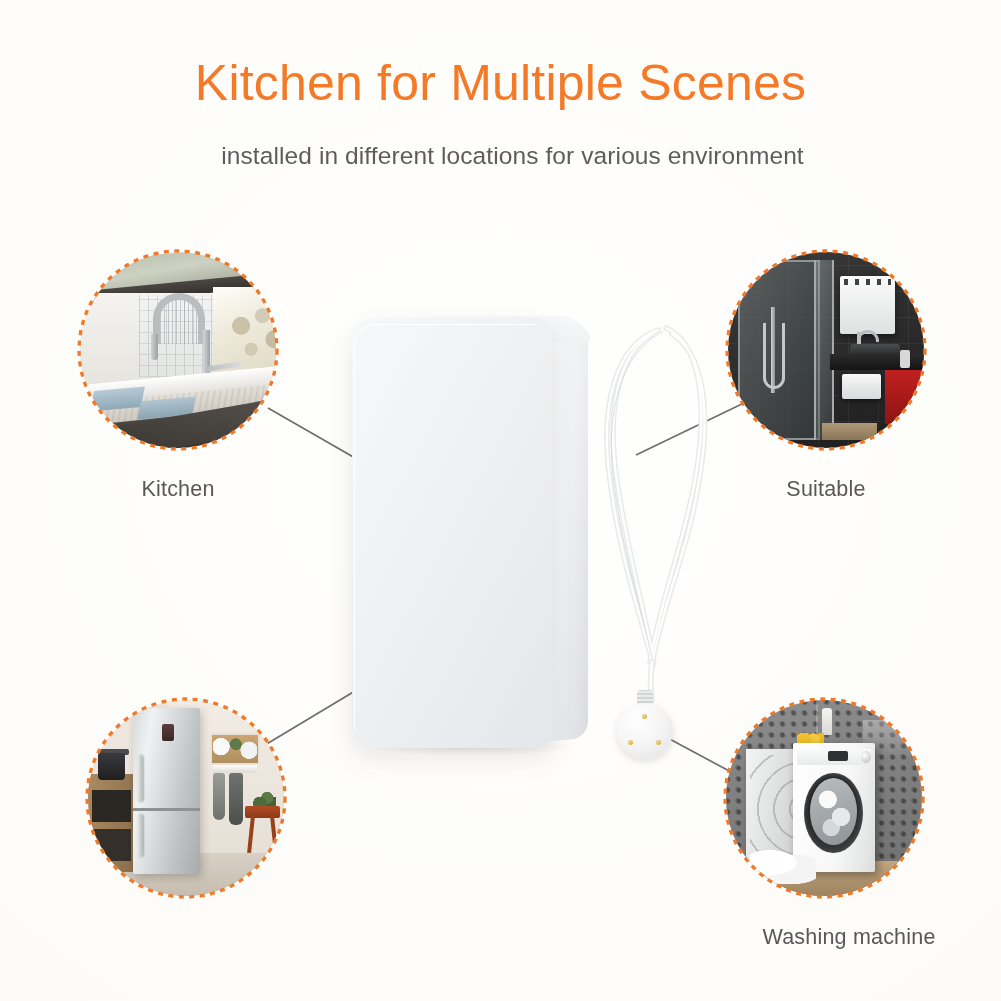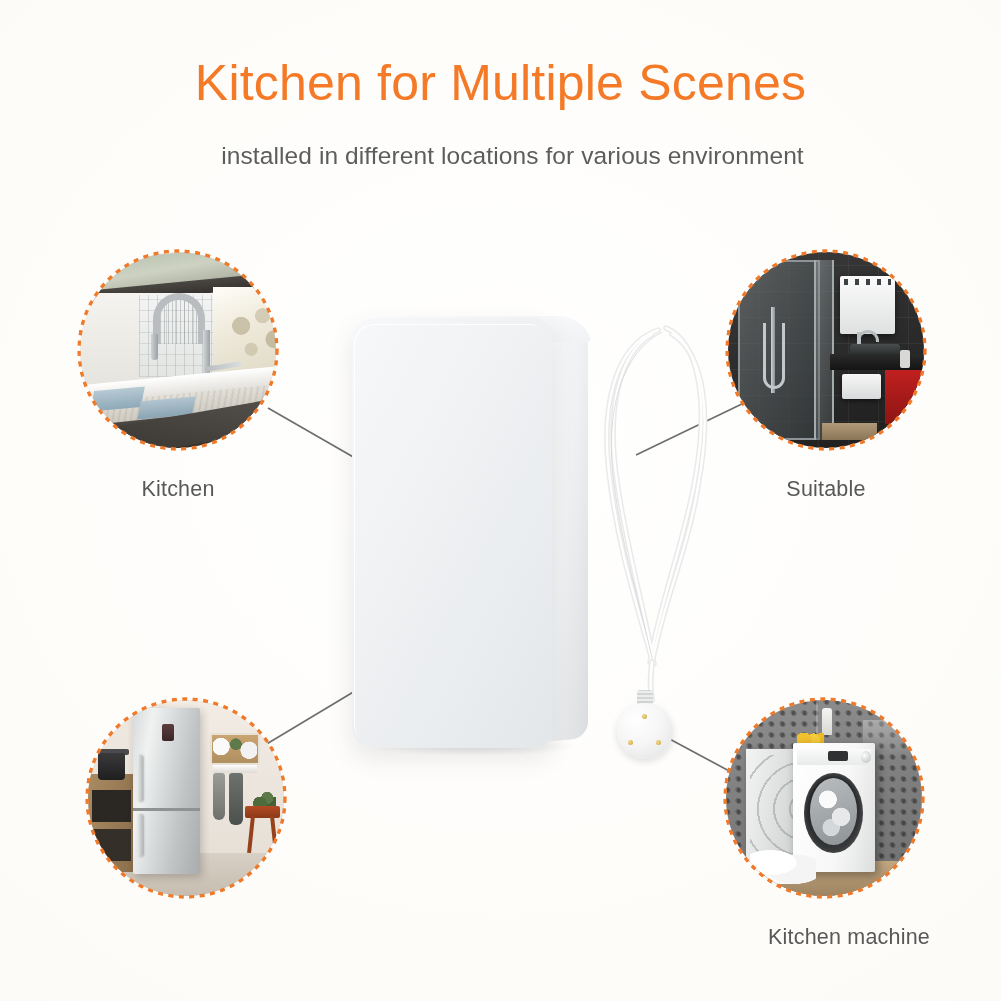--- a/index.html
+++ b/index.html
@@ -441,21 +441,21 @@
         <div class="w-ctrl-disp"></div>
         <div class="w-ctrl-knob"></div>
         <div class="w-door-o"></div>
         <div class="w-door-i"></div>
         <div class="w-laundry"></div>
       </div>
     </div>
     <svg class="scene-ring" viewBox="0 0 202 202">
       <circle cx="101" cy="101" r="99" fill="none" stroke="#f07a2a" stroke-width="3.4" stroke-dasharray="5 5.5" stroke-linecap="butt"></circle>
     </svg>
-    <div class="scene-label" style="left:-27px; top:225px;">Kitchen machine</div>
+    <div class="scene-label" style="left:-27px; top:225px;">Washing machine</div>
   </div>
 
   <div class="device" style="left:352px; top:318px;">
     <div class="device-shadow"></div>
     <div class="device-side"></div>
     <div class="device-top"></div>
     <div class="device-face"></div>
     <div class="device-edge-hi"></div>
   </div>
 

